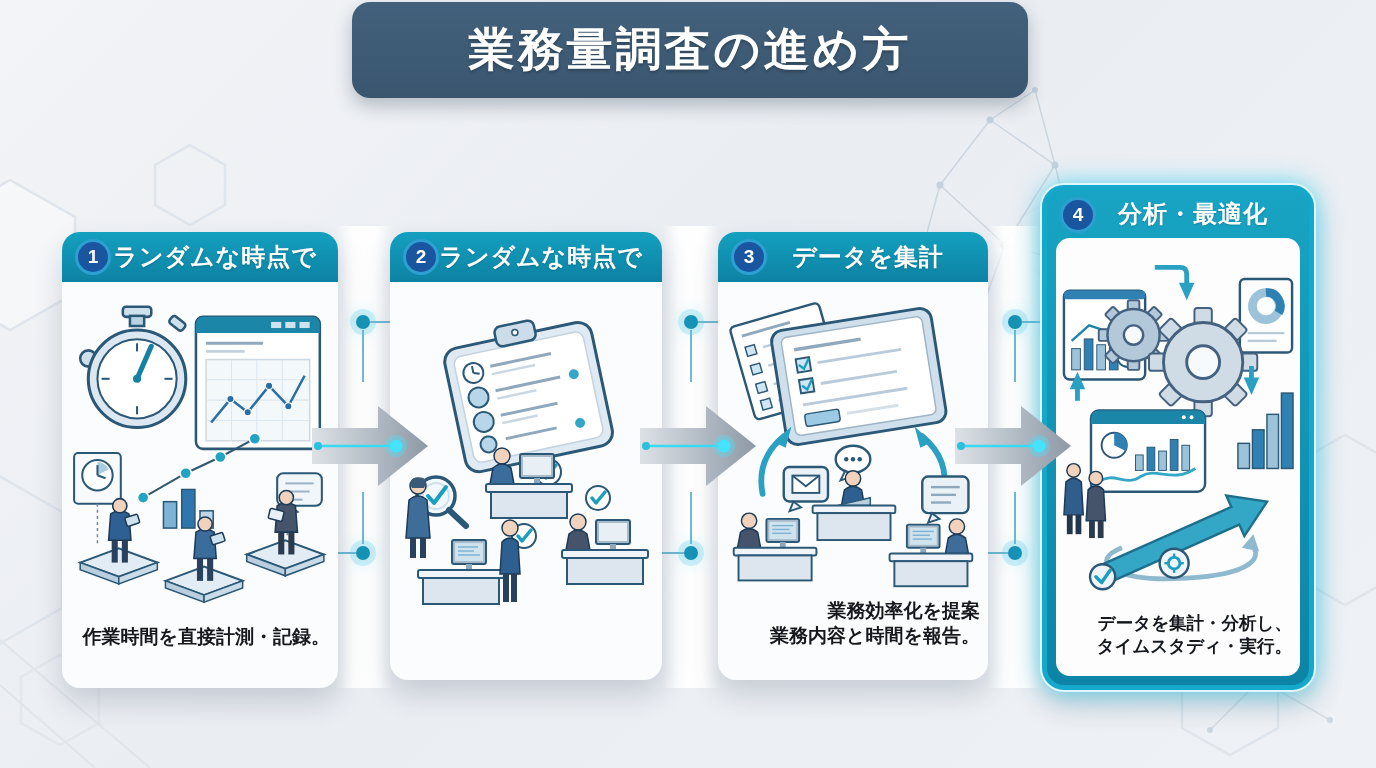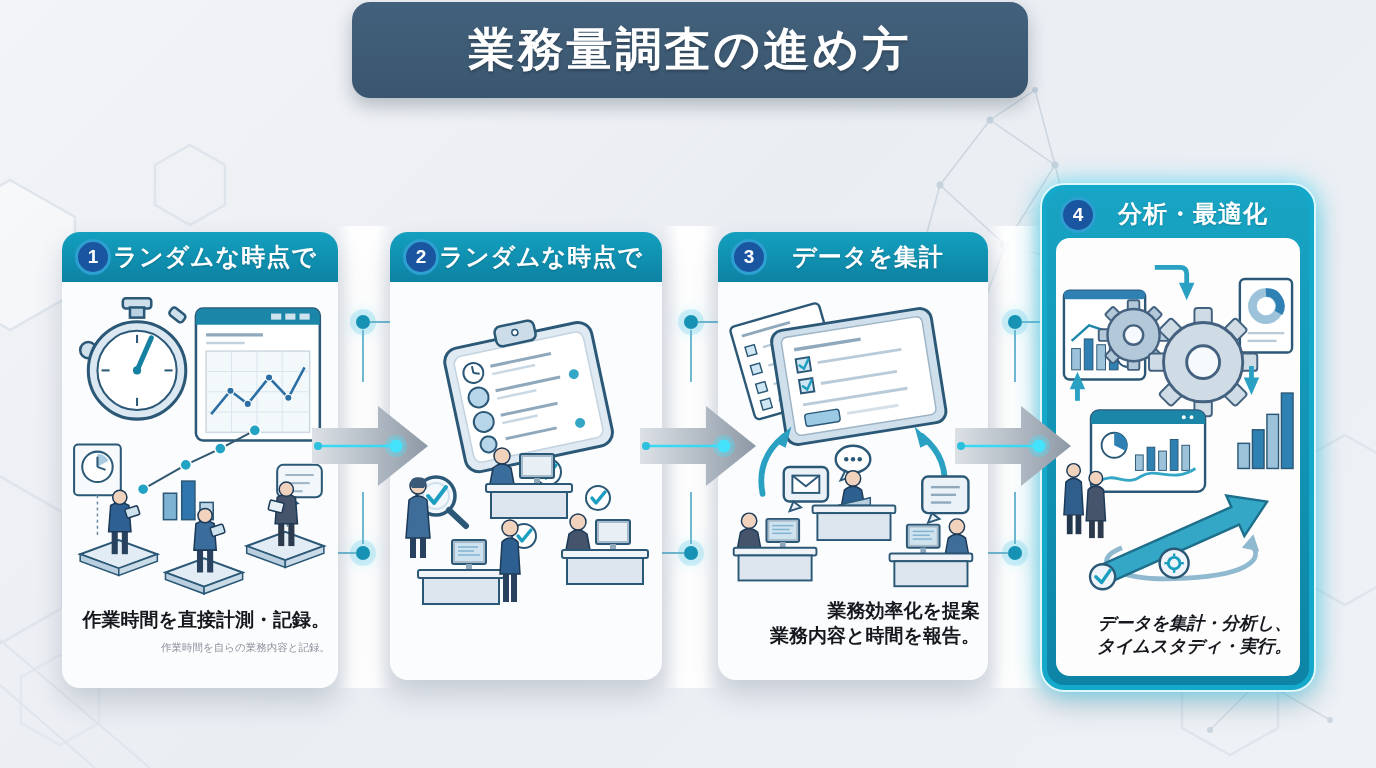--- a/index.html
+++ b/index.html
@@ -65,21 +65,21 @@
   .fine { margin-top:7px; font-size:10.5px; line-height:1.6; color:#8d939c; font-weight:normal; }
 
   .card4 {
     border:5px solid #14a8ca; border-radius:22px;
     background:linear-gradient(180deg,#18a4c4 0%,#0d84a5 100%);
     box-shadow:0 0 0 2px rgba(225,250,255,.95), 0 0 26px rgba(53,214,244,.85), 0 14px 28px rgba(50,70,95,.25);
   }
   .card4 .card-header { background:transparent; flex-basis:48px; height:48px; }
   .card4 .inner {
     margin:0 9px 9px; background:#fdfdfe; border-radius:14px;
-    flex:1 1 auto; display:flex; flex-direction:column; overflow:hidden; min-height:0;font-style:italic;
+    flex:1 1 auto; display:flex; flex-direction:column; overflow:hidden; min-height:0;
   }
   .card4 .desc { font-size:17.5px; padding-bottom:18px; }
 
   .arrow-svg { position:absolute; top:398px; width:118px; height:96px; z-index:5; }
 </style>
 </head>
 <body>
 
 <svg class="bg-layer" viewBox="0 0 1376 768">
   <g fill="none" stroke="#dfe5ec" stroke-width="2.5">
@@ -283,21 +283,20 @@
           <path d="M28 -22 L30 -48 Q39 -54 48 -48 L50 -22 Z" fill="#45546b" stroke="#1d3a57" stroke-width="1.5"></path>
           <rect x="22" y="-44" width="14" height="10" rx="1.5" transform="rotate(14 29 -39)" fill="#e8f0f6" stroke="#1d3a57" stroke-width="1.5"></rect>
           <circle cx="39" cy="-56" r="7" fill="#f0d2bd" stroke="#1d3a57" stroke-width="1.5"></circle>
         </g>
       </g>
     </svg>
   </div>
   <div class="desc">
     <div>作業時間を直接計測・記録。</div>
     <div class="fine">
-      <div>作業時間を自らの業務内容と記録。</div>
     </div>
   </div>
 </div>
 
 <div class="card" style="left:390px;top:232px;width:272px;height:448px;">
   <div class="card-header">
     <div class="badge">
         <span>2</span>
       </div>
     <div class="card-title">ランダムな時点で</div>

